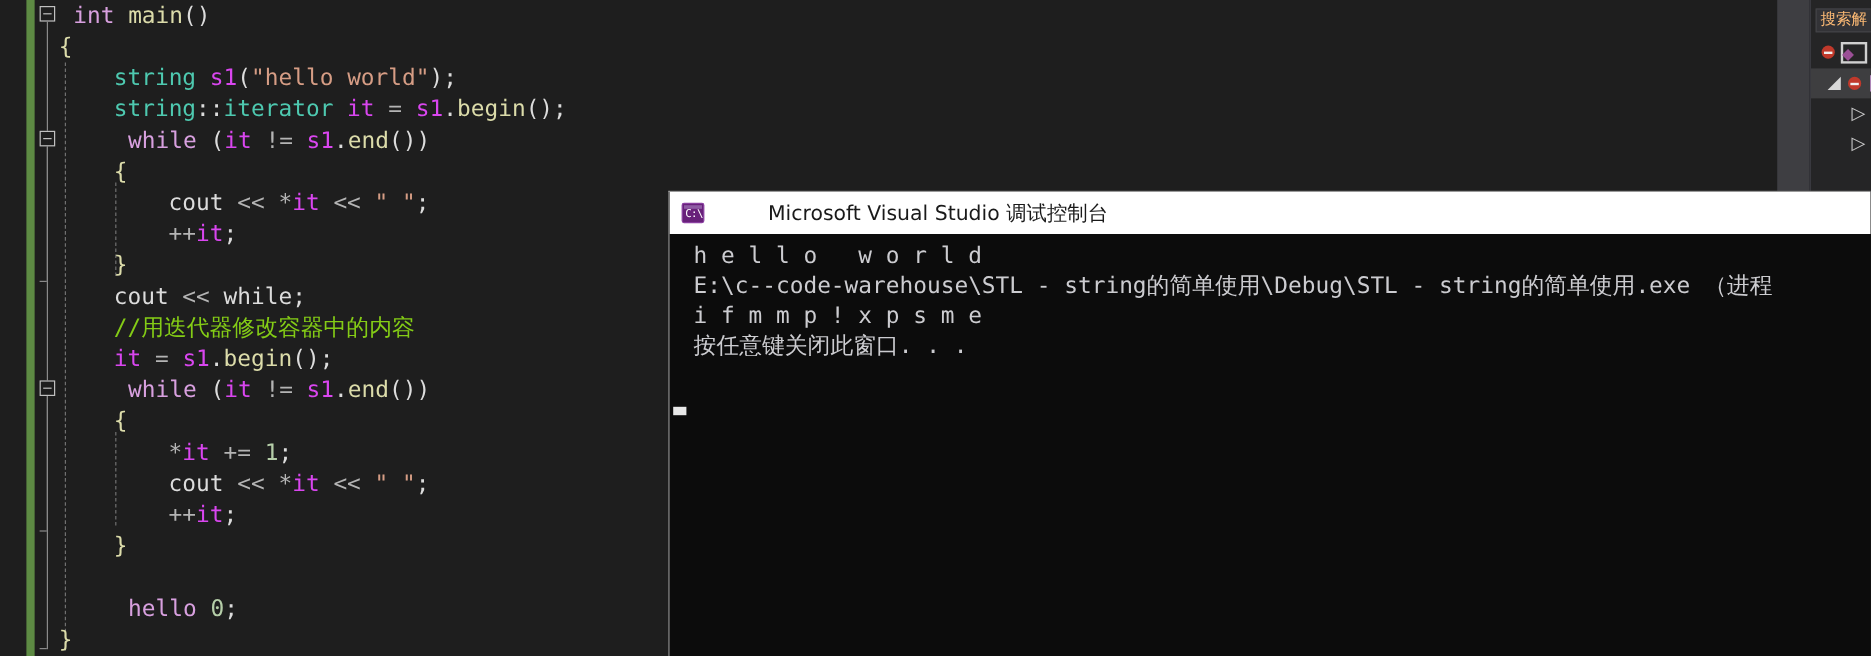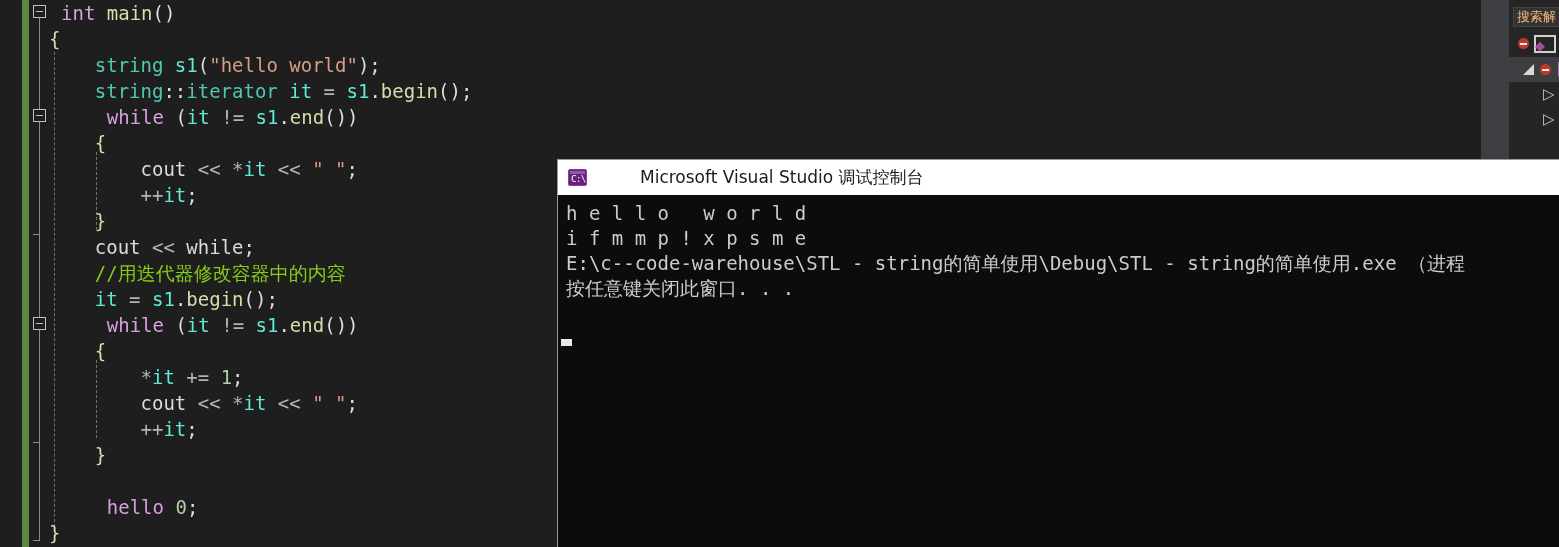--- a/index.html
+++ b/index.html
@@ -88,21 +88,21 @@
   .code-line {
     height: 26px;
     line-height: 26px;
     font-size: 19px;
     white-space: pre;
     color: #dcdcdc;
     letter-spacing: 0px;
   }
   .kw      { color: #d8a0df; margin-left: 12px; }   
   .typ     { color: #4ec9b0; }   
-  .var     { color: #5eead4; }   
+  .var     { color: #d946ef; }   
   .fn      { color: #dcdcaa; }   
   .str     { color: #d69d85; }   
   .cmt     { color: #84cc16; }   
   .punc    { color: #dcdcdc; }
   .brace   { color: #dcdcaa; }
   .num     { color: #b5cea8; }
   .op      { color: #b4b4b4; }
   .plain   { color: #dcdcdc; }
   .scroll-col {
     position: absolute;
@@ -235,21 +235,21 @@
     font-family: "DejaVu Sans", "Liberation Sans", sans-serif;
     font-size: 17px;
     color: #1a1a1a;
     white-space: nowrap;
     margin-left: 44px;
   }
   .console-body {
     position: relative;
     height: 353px;
     background: #0c0c0c;
-    padding: 6px 0 0 6px;
+    padding: 6px 0 0 18px;
     box-sizing: border-box;
     overflow: hidden;
   }
   .console-line {
     font-family: "DejaVu Sans Mono", "Liberation Mono", monospace;
     font-size: 19px;
     line-height: 25px;
     color: #ccccd0;
     white-space: pre;
     padding-left: 2px;
@@ -344,18 +344,18 @@
 <div id="console-window">
   <div class="console-titlebar">
     <div class="console-icon">
       <div class="console-icon-top"></div>
       <div class="console-icon-text">C:\</div>
     </div>
     <div class="console-title">Microsoft Visual Studio 调试控制台</div>
   </div>
   <div class="console-body" id="console-body">
     <div class="console-line">h e l l o   w o r l d</div>
+      <div class="console-line">E:\c--code-warehouse\STL - string的简单使用\Debug\STL - string的简单使用.exe （进程 </div>
       <div class="console-line">i f m m p ! x p s m e</div>
-      <div class="console-line">E:\c--code-warehouse\STL - string的简单使用\Debug\STL - string的简单使用.exe （进程 </div>
       <div class="console-line">按任意键关闭此窗口. . .</div>
       <div class="console-cursor"></div>
   </div>
 </div>
 
 </body></html>

